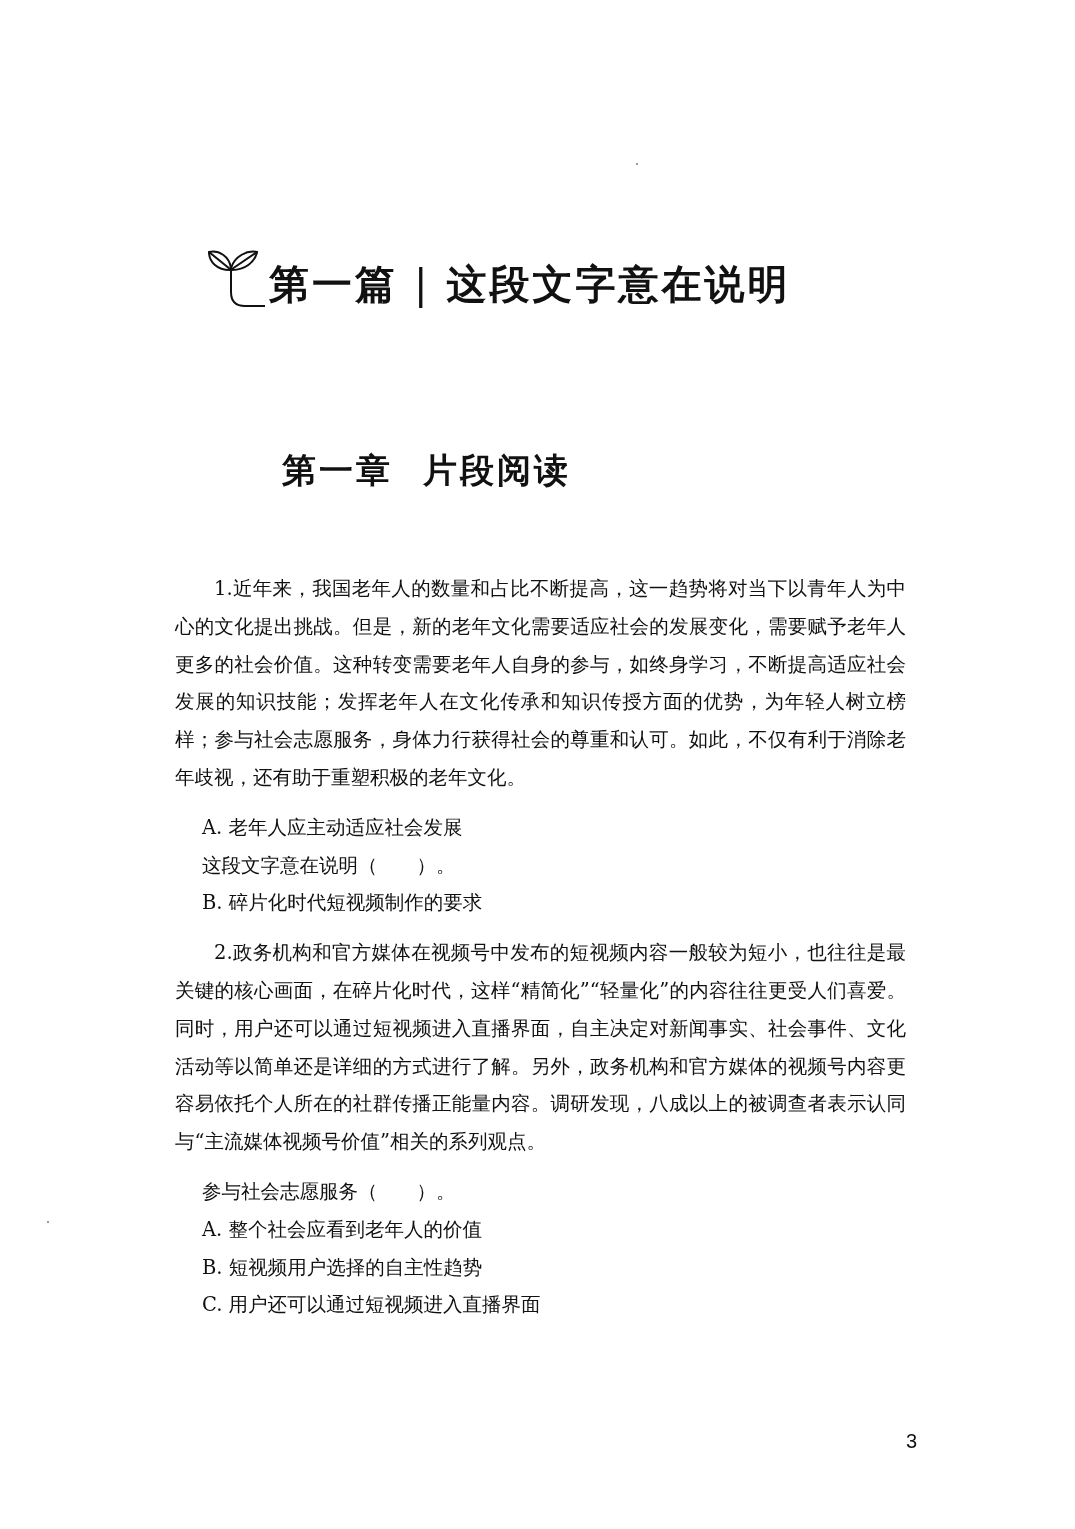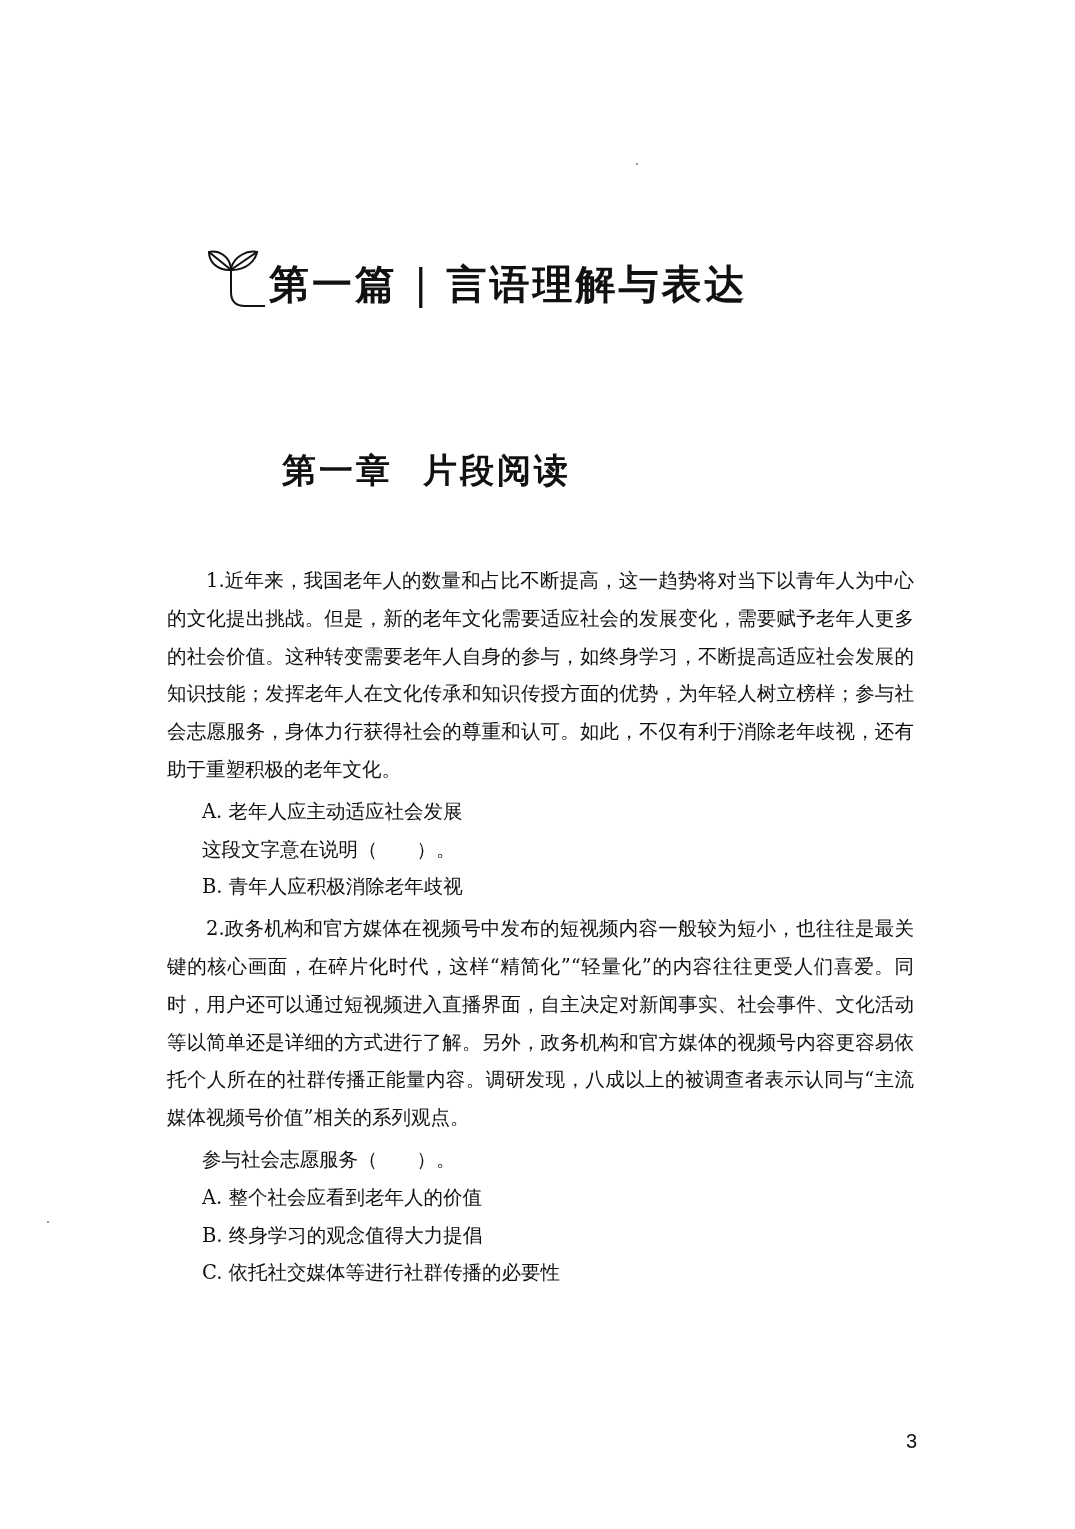--- a/index.html
+++ b/index.html
@@ -21,21 +21,21 @@
   .chapter-title {
     position: absolute; left: 0; width: 853px; top: 448px; text-align: center;
     font-family: "DejaVu Sans", "Liberation Sans", sans-serif;
     font-size: 34px; font-weight: bold; letter-spacing: 3px;
   }
   .chapter-gap { display: inline-block; width: 30px; }
   .content {
     position: absolute; left: 163px; top: 558px; width: 755px;
     font-size: 19.5px; line-height: 37.8px;
   }
-  .para { text-indent: 2em; text-align: justify; margin: 4px; }
+  .para { text-indent: 2em; text-align: justify; margin: 12px; }
   .line { margin: 0; padding-left: 2em; }
   .page-number {
     position: absolute; right: 158px; top: 1430px;
     font-family: "Liberation Sans", sans-serif; font-size: 20px;
   }
   .dot { position: absolute; width: 2px; height: 2px; background: #999; }
 </style>
 </head>
 <body>
 
@@ -46,34 +46,34 @@
   <svg class="sprout" viewBox="0 0 62 72">
     <g fill="none" stroke="#111" stroke-width="2">
       <path d="M25 30 C12 30 4 22 4 12 C14 10 24 16 26 28 Z"></path>
       <path d="M4 12 L25 29"></path>
       <path d="M26 28 C30 16 42 10 52 12 C50 22 40 30 27 30 Z"></path>
       <path d="M52 12 L27 29"></path>
       <path d="M26 30 L26 52 C26 62 32 66 40 66 L60 66"></path>
     </g>
   </svg>
   <div class="part-text">
-    <span>第一篇</span><span class="part-sep">|</span><span>言语理解与表达</span>
+    <span>第一篇</span><span class="part-sep">|</span><span>这段文字意在说明</span>
   </div>
 </div>
 
 <div class="chapter-title">
   <span>第一章</span><span class="chapter-gap"></span><span>片段阅读</span>
 </div>
 
 <div class="content">
   <p class="para"><span>1.</span><span>近年来，我国老年人的数量和占比不断提高，这一趋势将对当下以青年人为中心的文化提出挑战。但是，新的老年文化需要适应社会的发展变化，需要赋予老年人更多的社会价值。这种转变需要老年人自身的参与，如终身学习，不断提高适应社会发展的知识技能；发挥老年人在文化传承和知识传授方面的优势，为年轻人树立榜样；参与社会志愿服务，身体力行获得社会的尊重和认可。如此，不仅有利于消除老年歧视，还有助于重塑积极的老年文化。</span></p>
   <p class="line">A. 老年人应主动适应社会发展</p>
   <p class="line">这段文字意在说明（　　）。</p>
-  <p class="line">B. 青年人应积极消除老年歧视</p>
+  <p class="line">B. 碎片化时代短视频制作的要求</p>
 
   <p class="para"><span>2.</span><span>政务机构和官方媒体在视频号中发布的短视频内容一般较为短小，也往往是最关键的核心画面，在碎片化时代，这样“精简化”“轻量化”的内容往往更受人们喜爱。同时，用户还可以通过短视频进入直播界面，自主决定对新闻事实、社会事件、文化活动等以简单还是详细的方式进行了解。另外，政务机构和官方媒体的视频号内容更容易依托个人所在的社群传播正能量内容。调研发现，八成以上的被调查者表示认同与“主流媒体视频号价值”相关的系列观点。</span></p>
   <p class="line">参与社会志愿服务（　　）。</p>
   <p class="line">A. 整个社会应看到老年人的价值</p>
-  <p class="line">B. 终身学习的观念值得大力提倡</p>
-  <p class="line">C. 依托社交媒体等进行社群传播的必要性</p>
+  <p class="line">B. 短视频用户选择的自主性趋势</p>
+  <p class="line">C. 用户还可以通过短视频进入直播界面</p>
 </div>
 
 <div class="page-number">3</div>
 
 </body></html>

